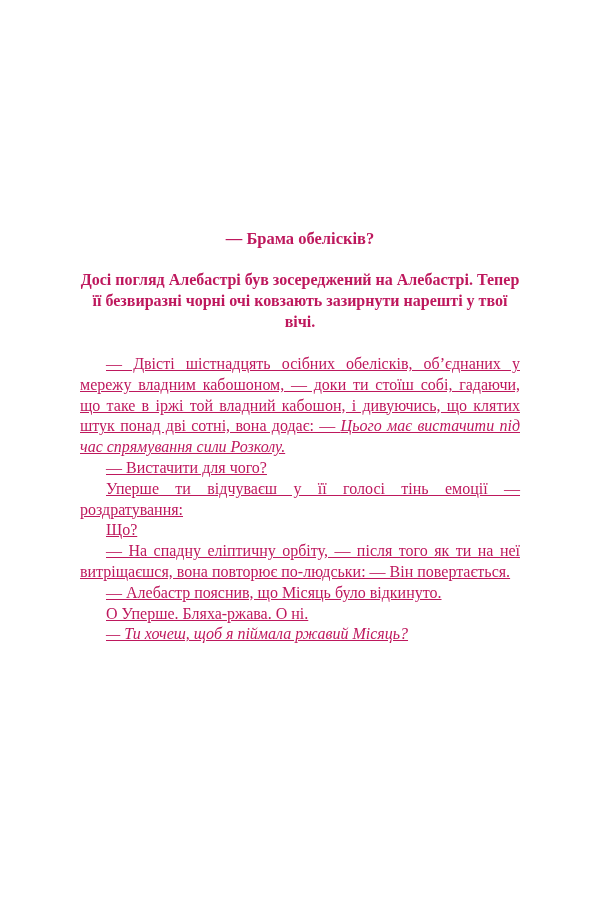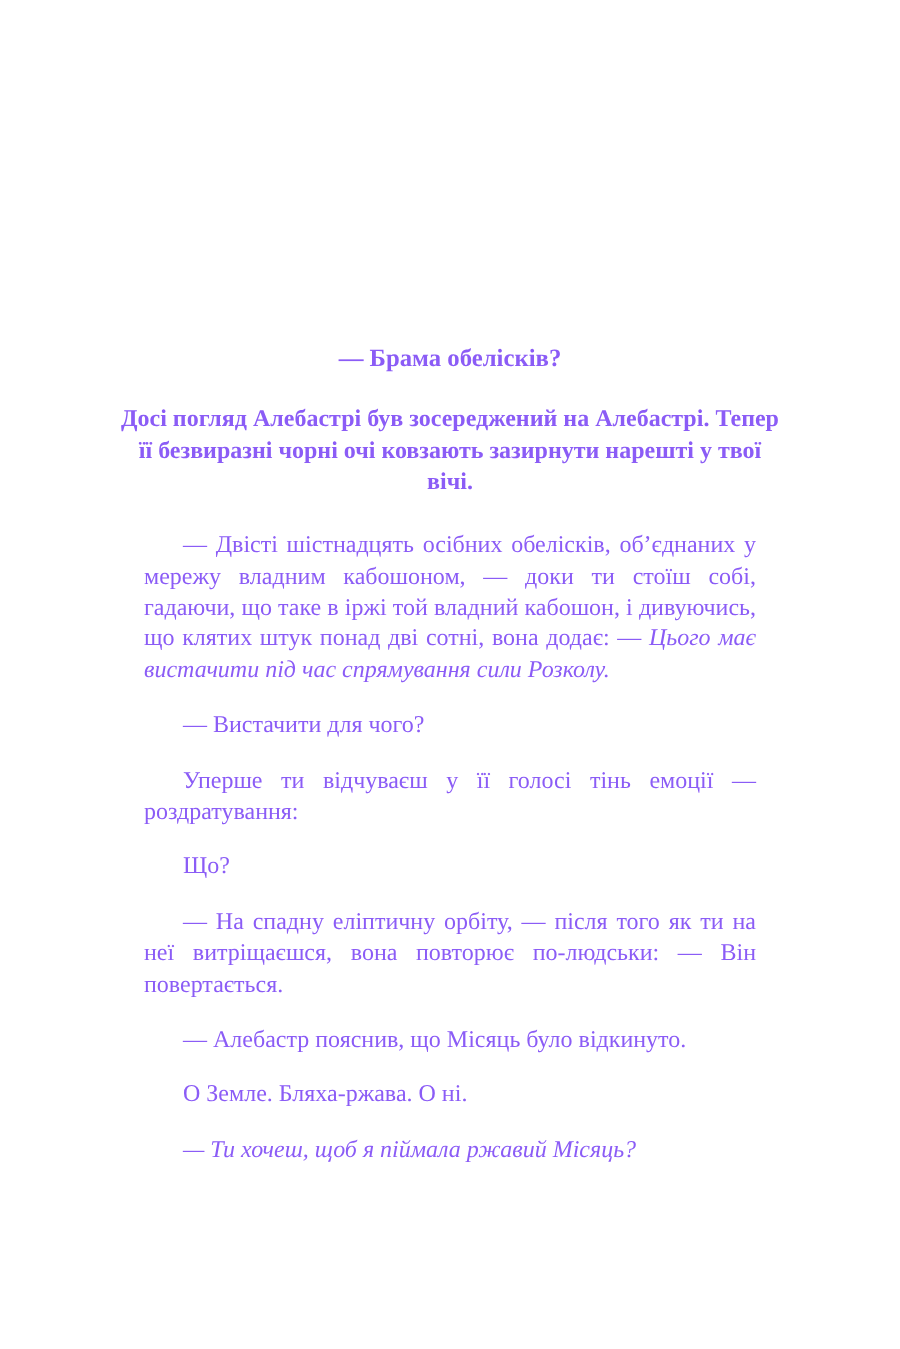--- a/index.html
+++ b/index.html
@@ -5,21 +5,21 @@
   html, body {
     margin: 0;
     padding: 0;
     background: #ffffff;
   }
   .book-page {
     position: relative;
     width: 600px;
     height: 899px;
     background: #ffffff;
-    color: #8b5cf6;
+    color: #be185d;
     font-family: "Liberation Serif", "DejaVu Serif", serif;
     overflow: hidden;
     box-sizing: border-box;
     padding: 228px 80px 0 80px;
   }
   .chapter-heading {
     text-align: center;
     font-weight: bold;
     font-size: 16.5px;
     line-height: 21px;
@@ -30,39 +30,40 @@
     font-weight: bold;
     font-size: 16px;
     line-height: 21px;
     margin: 0 0 22px 0;
   }
   .paragraphs {
     font-size: 16px;
     line-height: 20.8px;
   }
   .para {
-    margin: 16px;
+    margin: 0;
     text-align: justify;
     text-indent: 26px;
+    text-decoration: underline;
   }
   .italic {
     font-style: italic;
   }
 </style>
 </head>
 <body>
 
 <div class="book-page">
   <h2 class="chapter-heading">— Брама обелісків?</h2>
 
   <p class="lead-block">Досі погляд Алебастрі був зосереджений на Алебастрі. Тепер її безвиразні чорні очі ковзають зазирнути нарешті у твої вічі.</p>
 
   <div class="paragraphs">
       <p class="para"><span>— Двісті шістнадцять осібних обелісків, об’єднаних у мережу владним кабошоном, — доки ти стоїш собі, гадаючи, що таке в іржі той владний кабошон, і дивуючись, що клятих штук понад дві сотні, вона додає: — </span><span class="italic">Цього має вистачити під час спрямування сили Розколу.</span></p>
       <p class="para"><span>— Вистачити для чого?</span></p>
       <p class="para"><span>Уперше ти відчуваєш у її голосі тінь емоції — роздратування:</span></p>
       <p class="para"><span>Що?</span></p>
       <p class="para"><span>— На спадну еліптичну орбіту, — після того як ти на неї витріщаєшся, вона повторює по-людськи: — Він повертається.</span></p>
       <p class="para"><span>— Алебастр пояснив, що Місяць було відкинуто.</span></p>
-      <p class="para"><span>О Земле. Бляха-ржава. О ні.</span></p>
+      <p class="para"><span>О Уперше. Бляха-ржава. О ні.</span></p>
       <p class="para"><span class="italic">— Ти хочеш, щоб я піймала ржавий Місяць?</span></p>
     </div>
 </div>
 
 </body></html>

